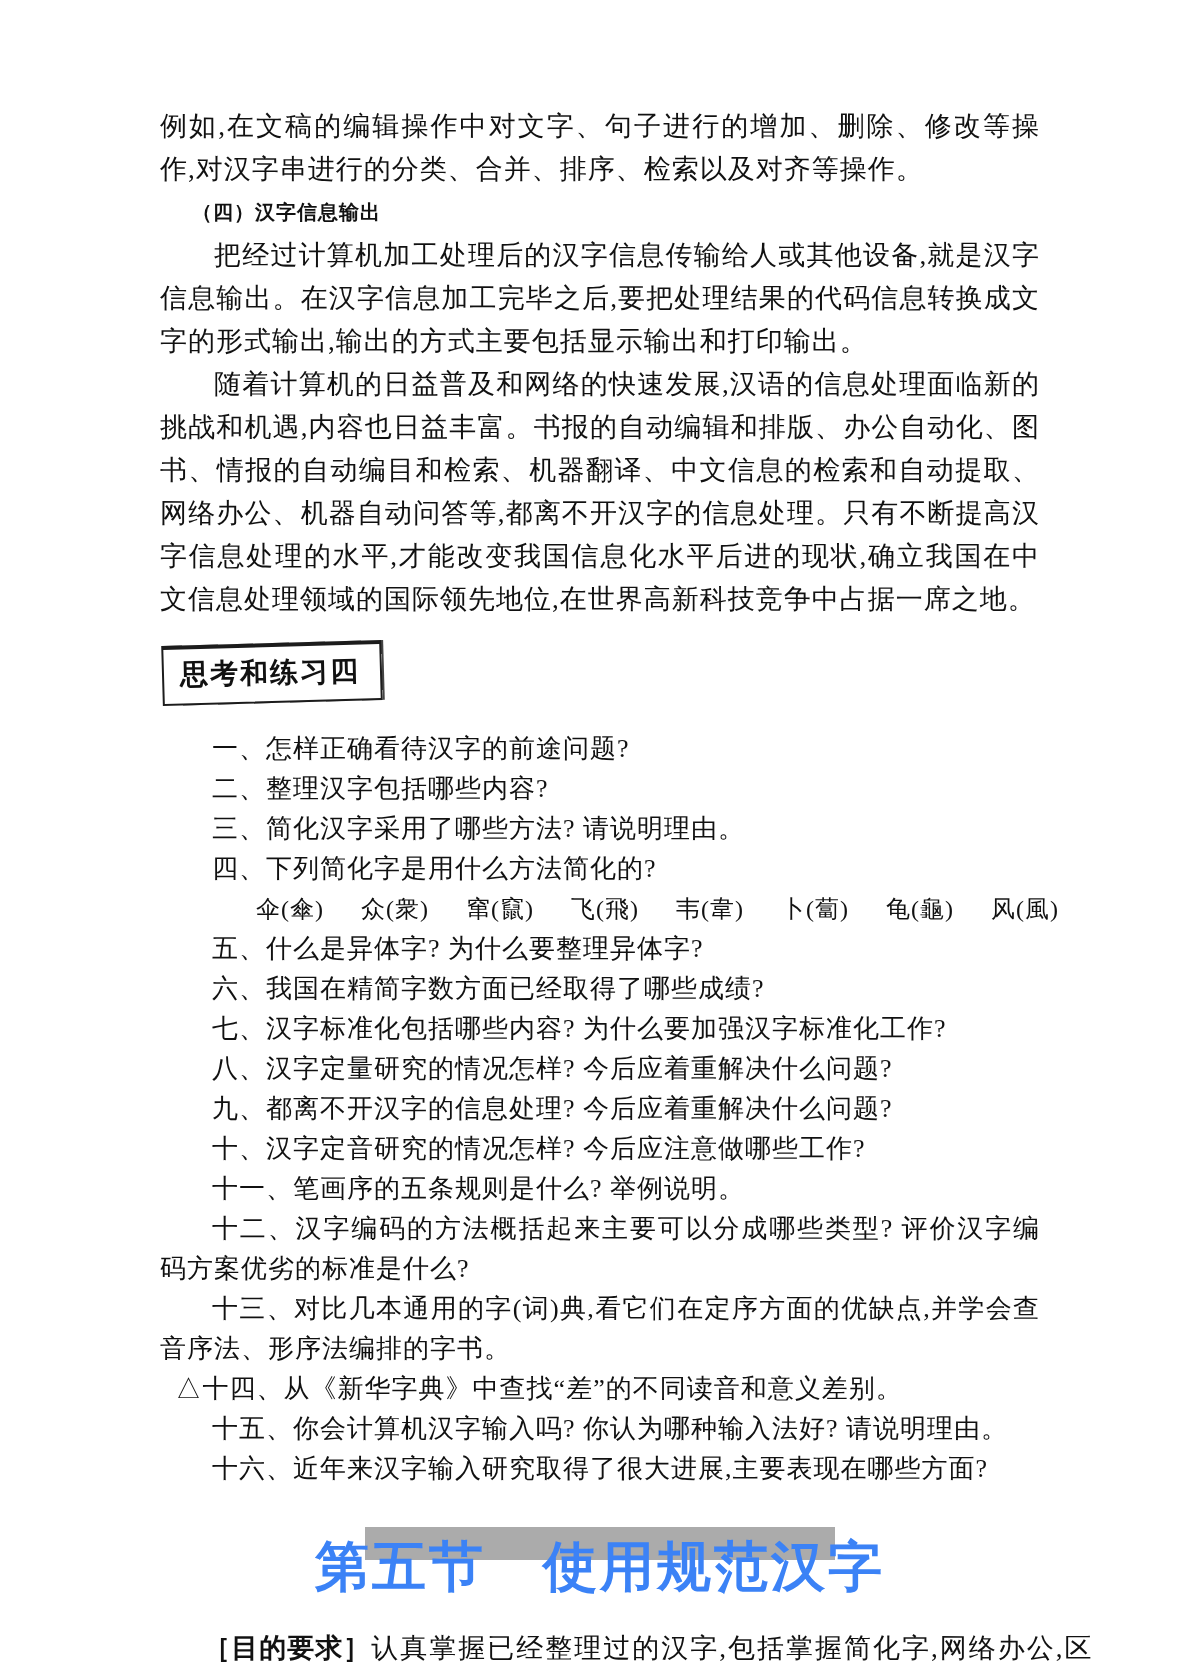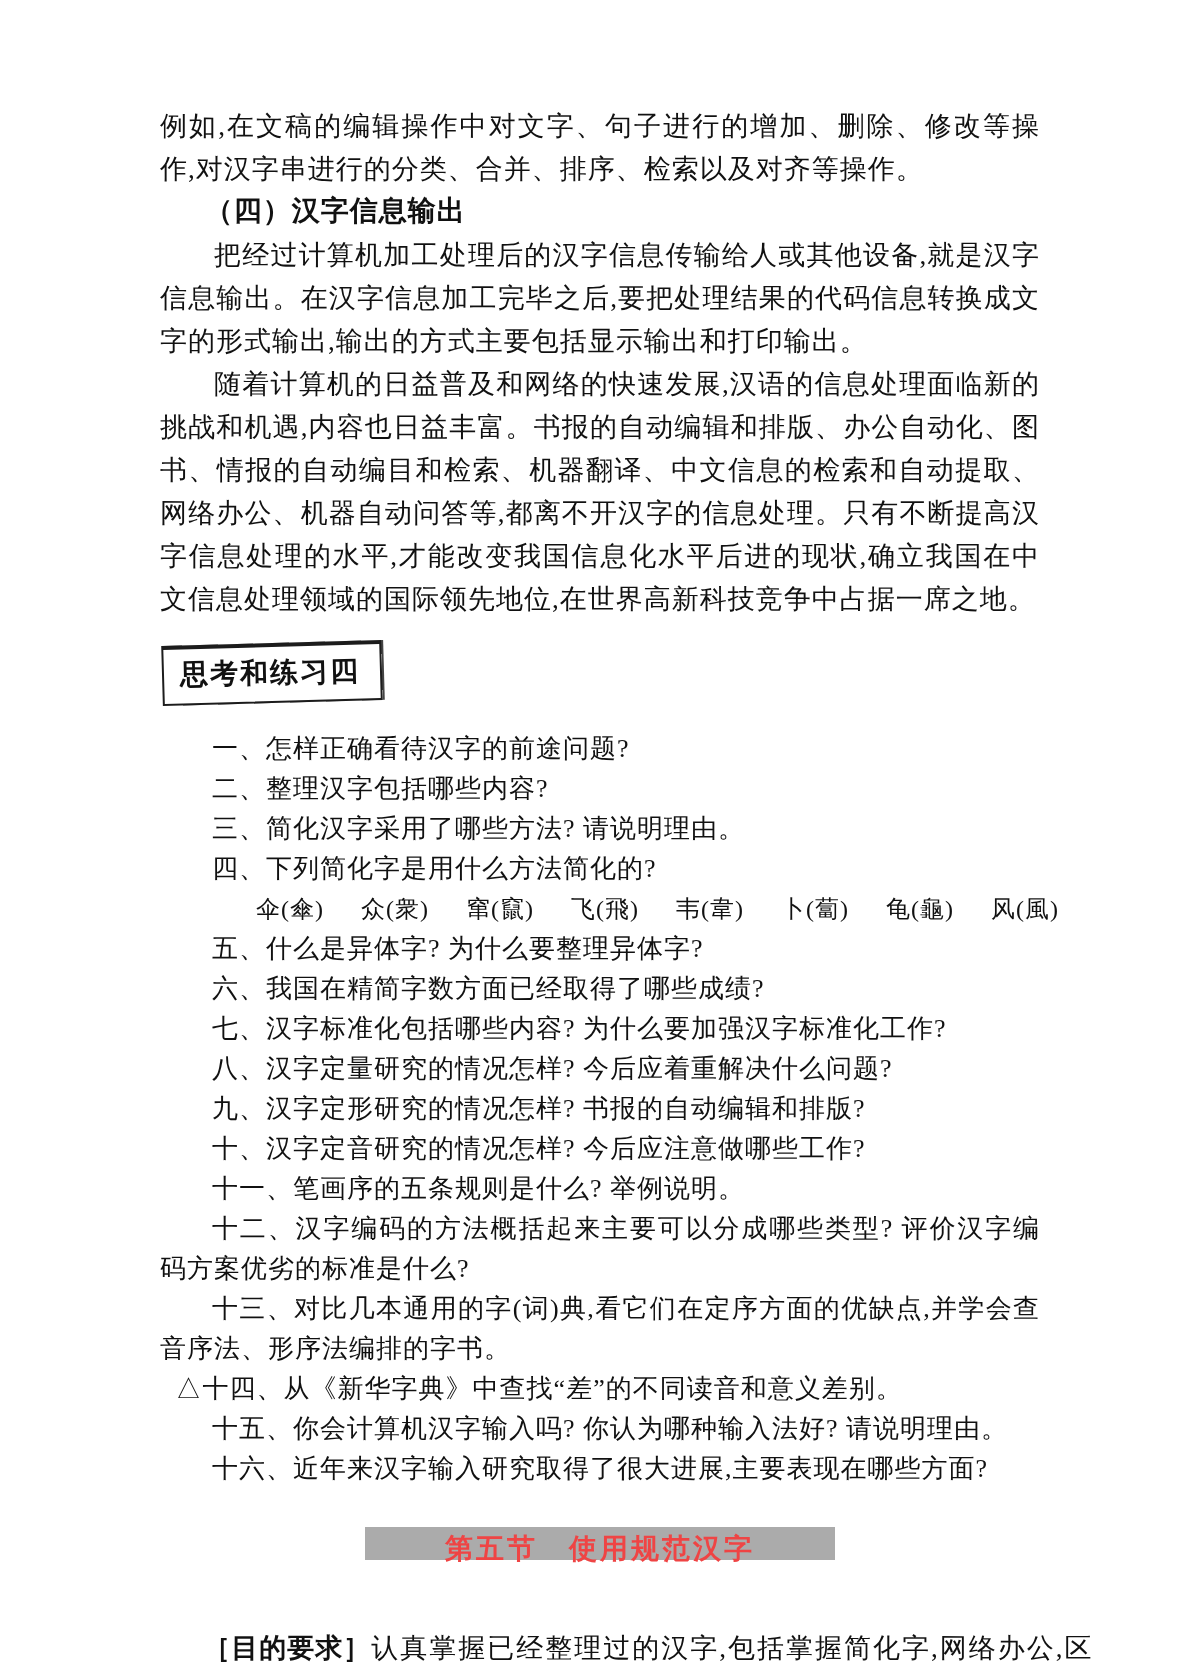--- a/index.html
+++ b/index.html
@@ -21,23 +21,23 @@
   
   .para{
     font-size:27px;
     line-height:43px;
     margin:0;
     text-align:justify;
     letter-spacing:1px;
   }
   .indent{ text-indent:2em; }
   .sub-heading{
-    font-family:Liberation Mono, monospace;
+    font-family:Liberation Serif, serif;
     font-weight:bold;
-    font-size:28px;
+    font-size:20px;
     line-height:43px;
     margin:0;
     text-indent:1.6em;
     letter-spacing:1px;
   }
   
   .ex-box{
     display:inline-block;
     margin:22px 0 26px 2px;
     padding:7px 20px 9px 16px;
@@ -84,25 +84,25 @@
     top:0;
     transform:translateX(-50%);
     width:470px;
     height:33px;
     background:#ababab;
   }
   .section5-title{
     position:relative;
     font-family:"Liberation Sans", sans-serif;
     font-weight:bold;
-    font-size:28px;
+    font-size:54px;
     line-height:1.3;
     letter-spacing:3px;
     padding-top:4px;
-    color:#ef4444;
+    color:#3b82f6;
   }
   
   .aim{
     font-size:27px;
     line-height:42px;
     margin:26px 0 0 0;
     text-indent:1.6em;
     letter-spacing:2px;
     white-space:nowrap;
   }
@@ -144,21 +144,21 @@
       <span class="char-pair">韦(韋)</span>
       <span class="char-pair">卜(蔔)</span>
       <span class="char-pair">龟(龜)</span>
       <span class="char-pair">风(風)</span>
     </div>
 
     <p class="question">五、什么是异体字? 为什么要整理异体字?</p>
     <p class="question">六、我国在精简字数方面已经取得了哪些成绩?</p>
     <p class="question">七、汉字标准化包括哪些内容? 为什么要加强汉字标准化工作?</p>
     <p class="question">八、汉字定量研究的情况怎样? 今后应着重解决什么问题?</p>
-    <p class="question">九、汉字定形研究的情况怎样? 书报的自动编辑和排版?</p>
+    <p class="question">九、都离不开汉字的信息处理? 今后应着重解决什么问题?</p>
     <p class="question">十、汉字定音研究的情况怎样? 今后应注意做哪些工作?</p>
     <p class="question">十一、笔画序的五条规则是什么? 举例说明。</p>
     <p class="question">十二、汉字编码的方法概括起来主要可以分成哪些类型? 评价汉字编码方案优劣的标准是什么?</p>
     <p class="question">十三、对比几本通用的字(词)典,看它们在定序方面的优缺点,并学会查音序法、形序法编排的字书。</p>
     <p class="question q-triangle">△十四、从《新华字典》中查找“差”的不同读音和意义差别。</p>
     <p class="question">十五、你会计算机汉字输入吗? 你认为哪种输入法好? 请说明理由。</p>
     <p class="question">十六、近年来汉字输入研究取得了很大进展,主要表现在哪些方面?</p>
   </div>
 
   <div class="section5-wrap">

